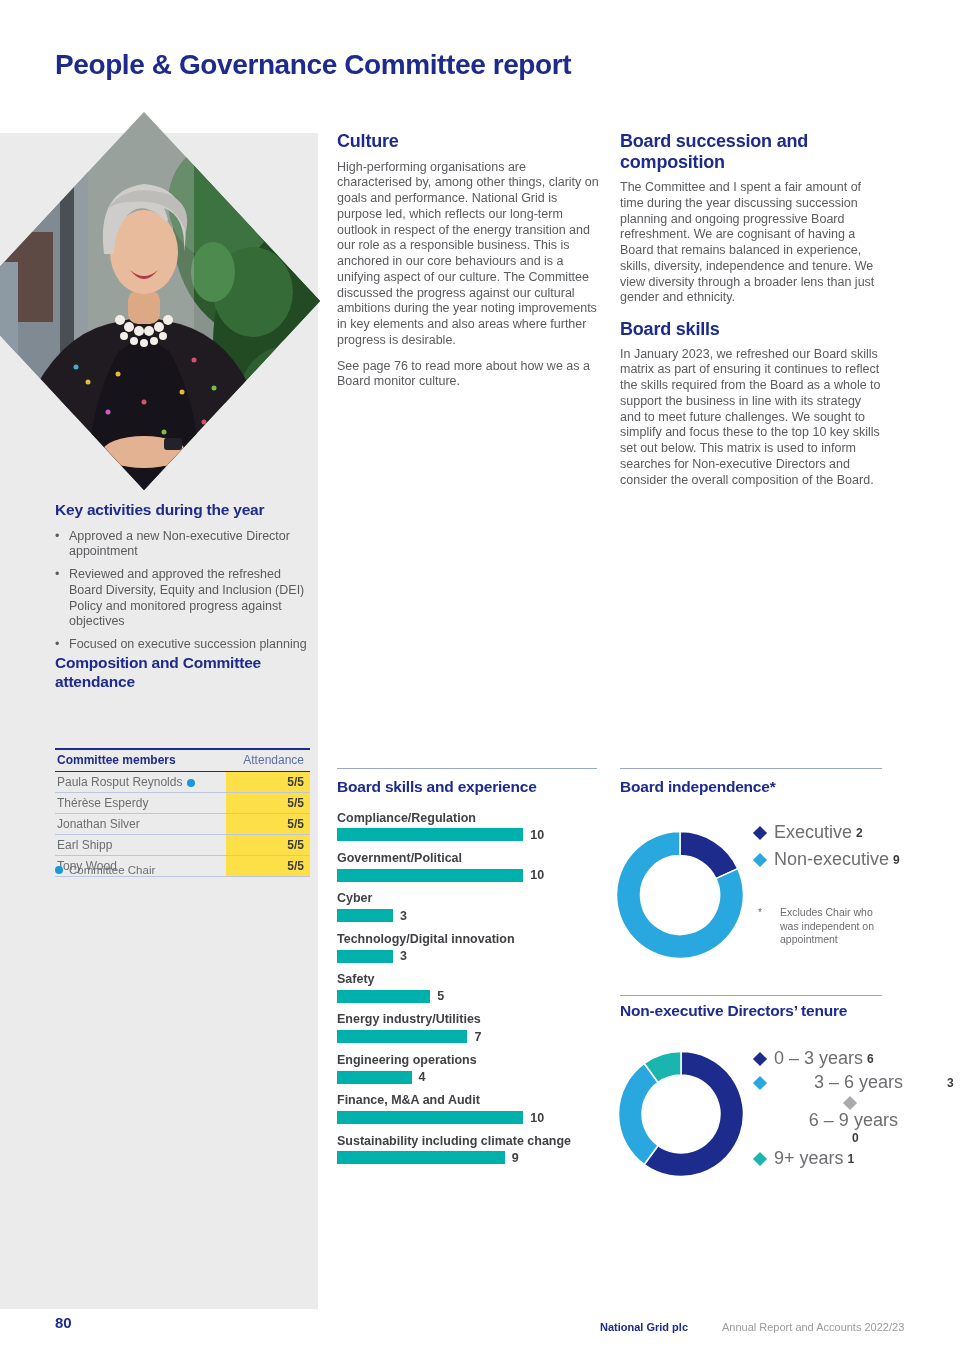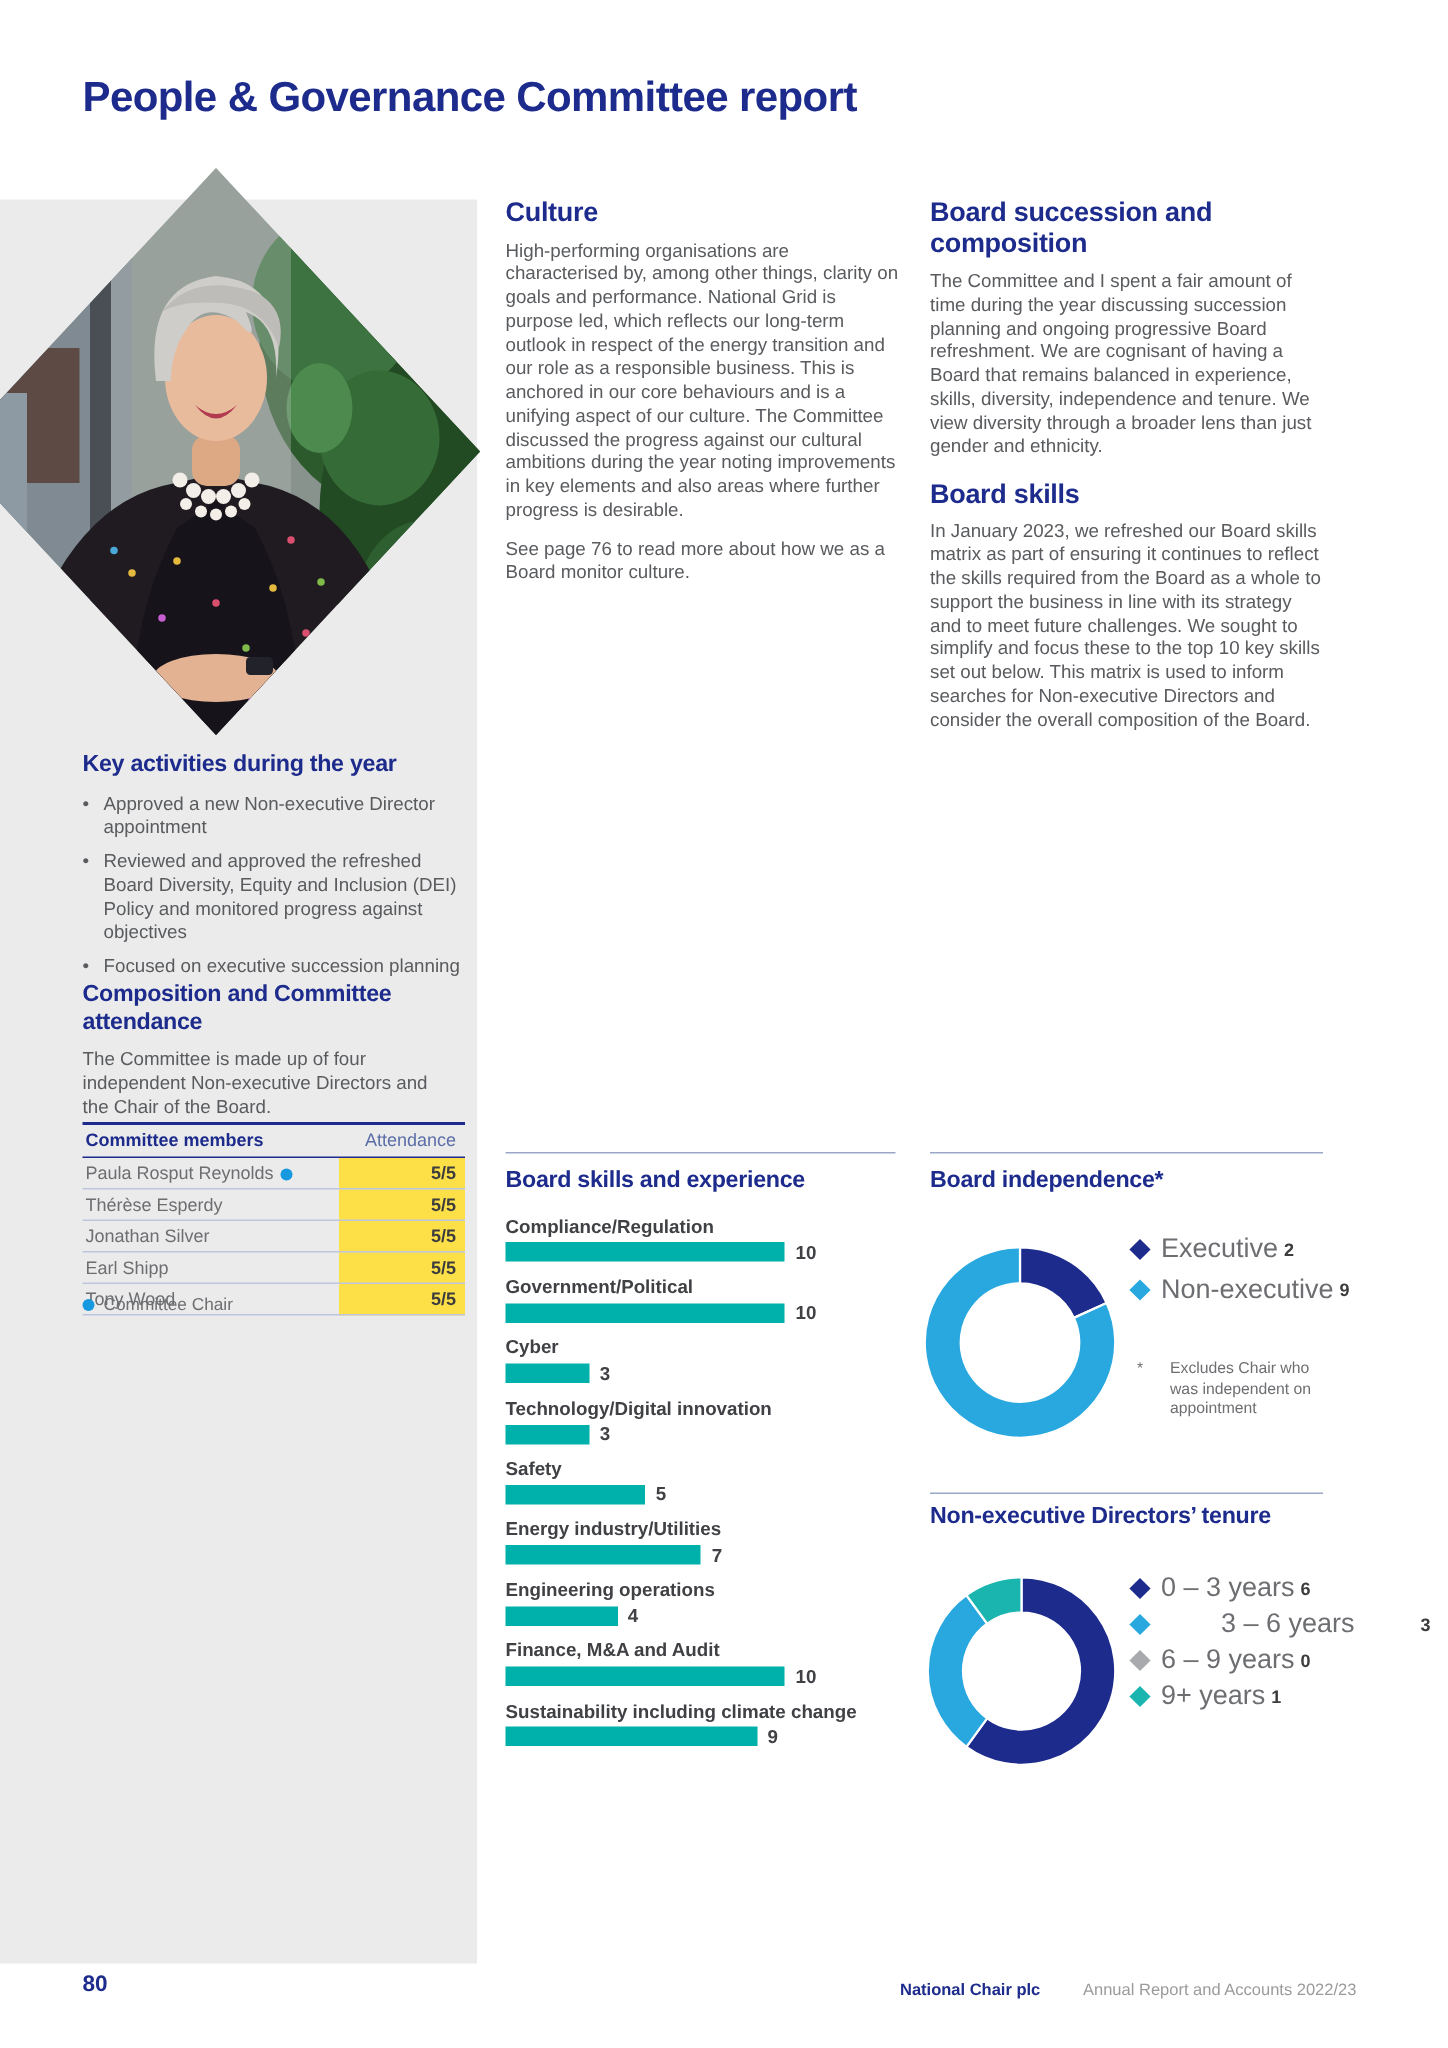--- a/index.html
+++ b/index.html
@@ -207,21 +207,20 @@
       </div>
       <div class="bullet-item">
         <span class="bullet-dot">•</span>
         <span>Focused on executive succession planning</span>
       </div>
     </div>
 </div>
 
 <div id="composition" class="abs">
   <div class="h-sub">Composition and Committee attendance</div>
-  <div class="body-txt">The Committee is made up of four independent Non-executive Directors and the Chair of the Board.</div>
 </div>
 
 <table id="attendance-table" class="abs">
   <thead>
     <tr>
       <th class="col-members">Committee members</th>
       <th class="col-att">Attendance</th>
     </tr>
   </thead>
   <tbody id="attendance-rows">
@@ -361,28 +360,28 @@
       <div class="legend-row" style="margin-bottom: 3px;">
         <span class="legend-diamond" style="background: rgb(28, 43, 140);"></span>
         <span class="legend-label">0 – 3 years</span>
         <span class="legend-value">6</span>
       </div>
       <div class="legend-row" style="margin-bottom: 3px; gap: 40px;">
         <span class="legend-diamond" style="background: rgb(41, 168, 224);"></span>
         <span class="legend-label">3 – 6 years</span>
         <span class="legend-value">3</span>
       </div>
-      <div class="legend-row" style="margin-bottom: 3px;">
+      <div class="legend-row" style="margin-bottom: 3px; flex-direction: column;">
         <span class="legend-diamond" style="background: rgb(168, 170, 173);"></span>
         <span class="legend-label">6 – 9 years</span>
         <span class="legend-value">0</span>
       </div>
       <div class="legend-row" style="margin-bottom: 3px;">
         <span class="legend-diamond" style="background: rgb(26, 181, 174);"></span>
         <span class="legend-label">9+ years</span>
         <span class="legend-value">1</span>
       </div>
     </div>
 </div>
 
 <div id="footer-page" class="abs">80</div>
-<div id="footer-brand" class="abs">National Chair plc</div>
+<div id="footer-brand" class="abs">National Grid plc</div>
 <div id="footer-note" class="abs">Annual Report and Accounts 2022/23</div>
 
 </body></html>

